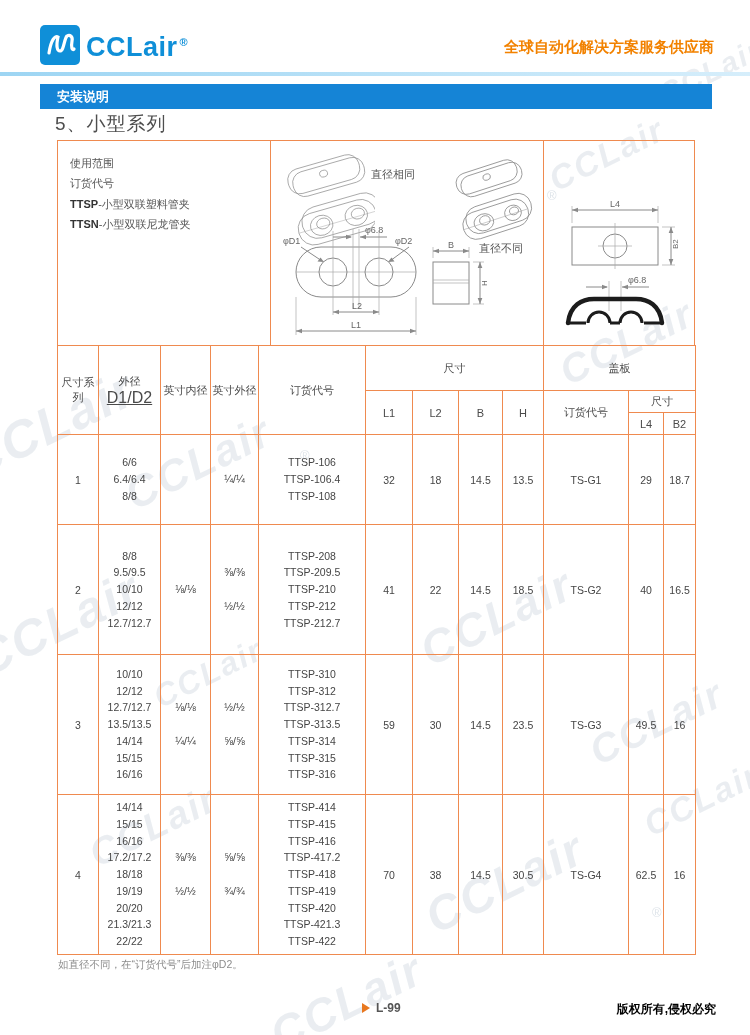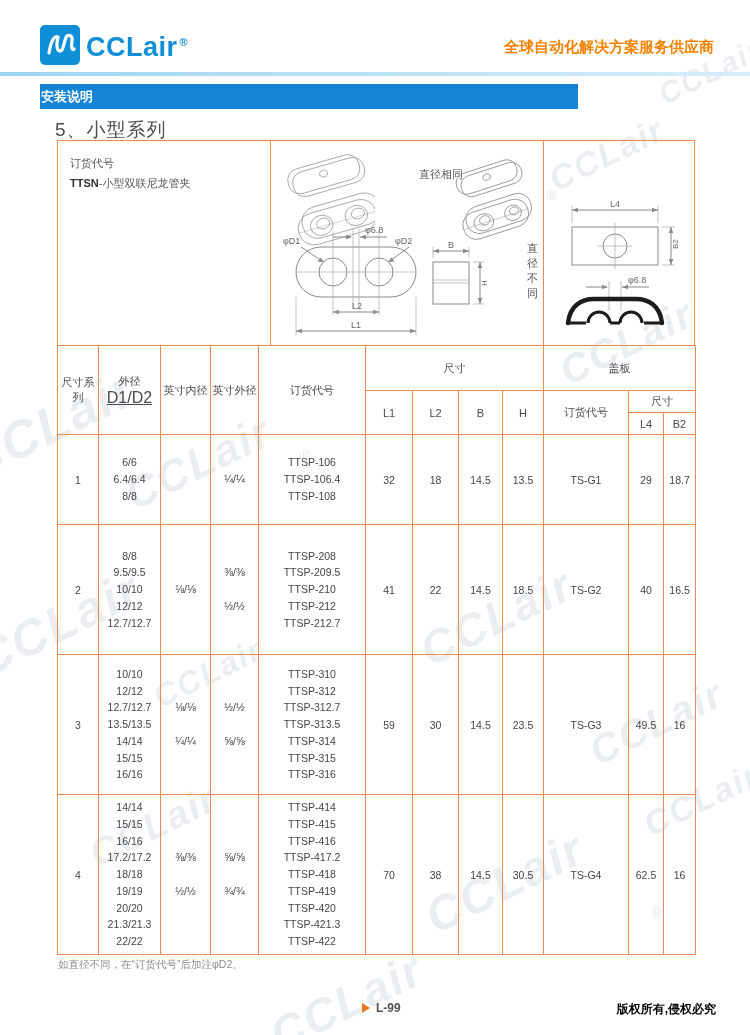--- a/index.html
+++ b/index.html
@@ -13,33 +13,33 @@
   
   .hdr{position:absolute;left:0;top:0;width:750px;z-index:1;}
   .logo{position:absolute;left:40px;top:22px;display:flex;align-items:center;}
   .logo-mark{width:40px;height:40px;background:#0f8fd8;border-radius:5px;display:flex;
              align-items:center;justify-content:center;}
   .logo-word{color:#0f8fd8;font-weight:bold;font-size:27px;letter-spacing:.5px;margin-left:6px;line-height:40px;}
   .logo-reg{color:#0f8fd8;font-size:11px;vertical-align:super;margin-left:2px;font-weight:bold;}
   .tagline{position:absolute;right:36px;top:38px;color:#f28200;font-weight:bold;font-size:15px;}
   .divider{position:absolute;left:0;top:72px;width:750px;height:4px;
            background:linear-gradient(to right,#9dd5f3,#d6eefb);}
-  .banner{position:absolute;left:40px;top:84px;width:538px;height:25px;background:#1584d6;
-          color:#fff;font-weight:bold;font-size:13px;line-height:25px;padding-left:1px;box-sizing:border-box;}
-  .page-title{position:absolute;left:55px;top:111px;font-size:19px;color:#4e4e4e;letter-spacing:1px;margin-top:6px;}
+  .banner{position:absolute;left:40px;top:84px;width:672px;height:25px;background:#1584d6;
+          color:#fff;font-weight:bold;font-size:13px;line-height:25px;padding-left:17px;box-sizing:border-box;}
+  .page-title{position:absolute;left:55px;top:111px;font-size:19px;color:#4e4e4e;letter-spacing:1px;}
   
   .frame{position:absolute;left:57px;top:140px;width:638px;z-index:1;}
   .info-grid{display:grid;grid-template-columns:213px 273px 148px;height:205px;
              border:1.5px solid #ef8a4f;border-bottom:none;box-sizing:border-box;}
   .info-cell{border-right:1.5px solid #ef8a4f;position:relative;box-sizing:border-box;}
   .info-cell:last-child{border-right:none;}
   .info-text{padding:12px 10px 0 12px;font-size:11px;line-height:1.85;color:#555;}
   .info-text .ln{margin:0;}
   .code-b{font-weight:bold;color:#333;}
-  .diag-label{position:absolute;font-size:11px;color:#555;margin-left:48px;}
+  .diag-label{position:absolute;font-size:11px;color:#555;}
   svg text{fill:#666;font-family:"Liberation Sans","DejaVu Sans",sans-serif;}
   .dln{stroke:#8a8a8a;stroke-width:1;fill:none;}
   .thin{stroke:#aaa;stroke-width:.7;fill:none;}
   .arr{fill:#8a8a8a;}
   
   table.spec{border-collapse:collapse;width:638px;table-layout:fixed;}
   table.spec th,table.spec td{border:1.5px solid #ef8a4f;text-align:center;vertical-align:middle;
       font-weight:normal;font-size:10.5px;color:#454545;padding:0;background:transparent;}
   table.spec th{color:#4a4a4a;font-size:11px;}
   td.list{white-space:pre-line;line-height:1.6;}
@@ -89,21 +89,23 @@
   <div class="banner">安装说明</div>
   <div class="page-title">5、小型系列</div>
 </div>
 
 <div class="frame">
 
   <div class="info-grid">
 
     <div class="info-cell">
       <div class="info-text">
+        <p class="ln">使用范围</p>
         <p class="ln">订货代号</p>
+        <p class="ln"><span class="code-b">TTSP</span><span>-小型双联塑料管夹</span></p>
         <p class="ln"><span class="code-b">TTSN</span><span>-小型双联尼龙管夹</span></p>
       </div>
     </div>
 
     <div class="info-cell">
 
       <svg style="position:absolute;left:4px;top:8px;" width="100" height="100" viewBox="0 0 150 150">
         <g transform="rotate(-16 70 45)">
           <rect x="26" y="26" width="110" height="38" rx="17" class="dln"></rect>
           <rect x="20" y="20" width="110" height="38" rx="17" fill="#fff" class="dln"></rect>

